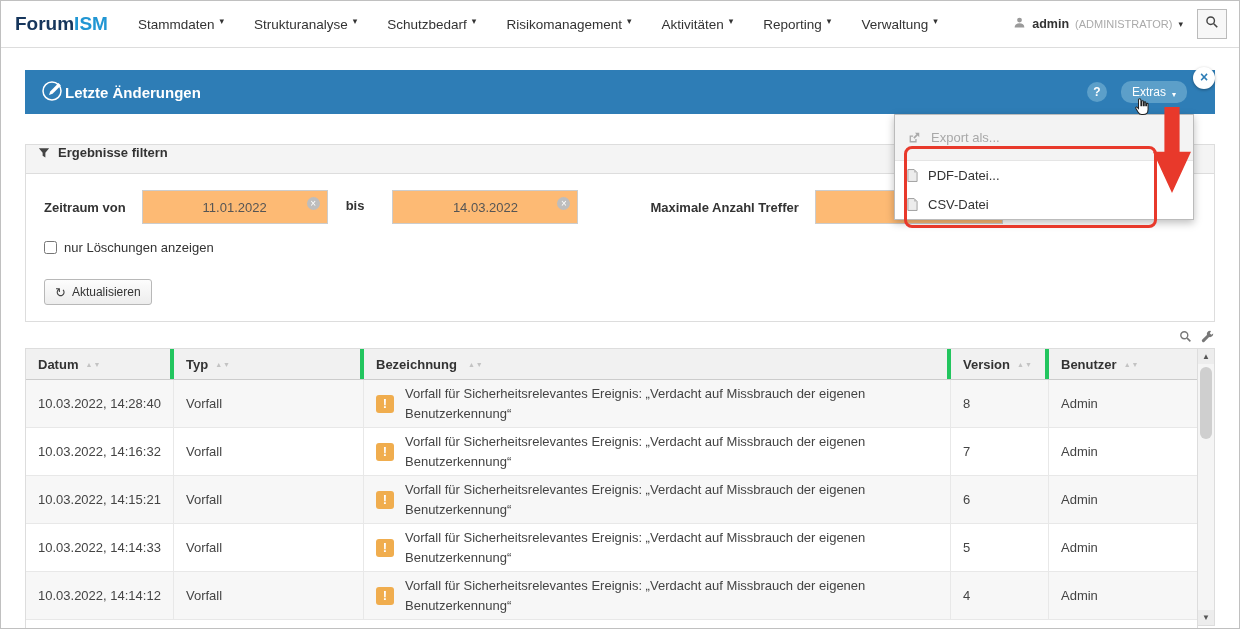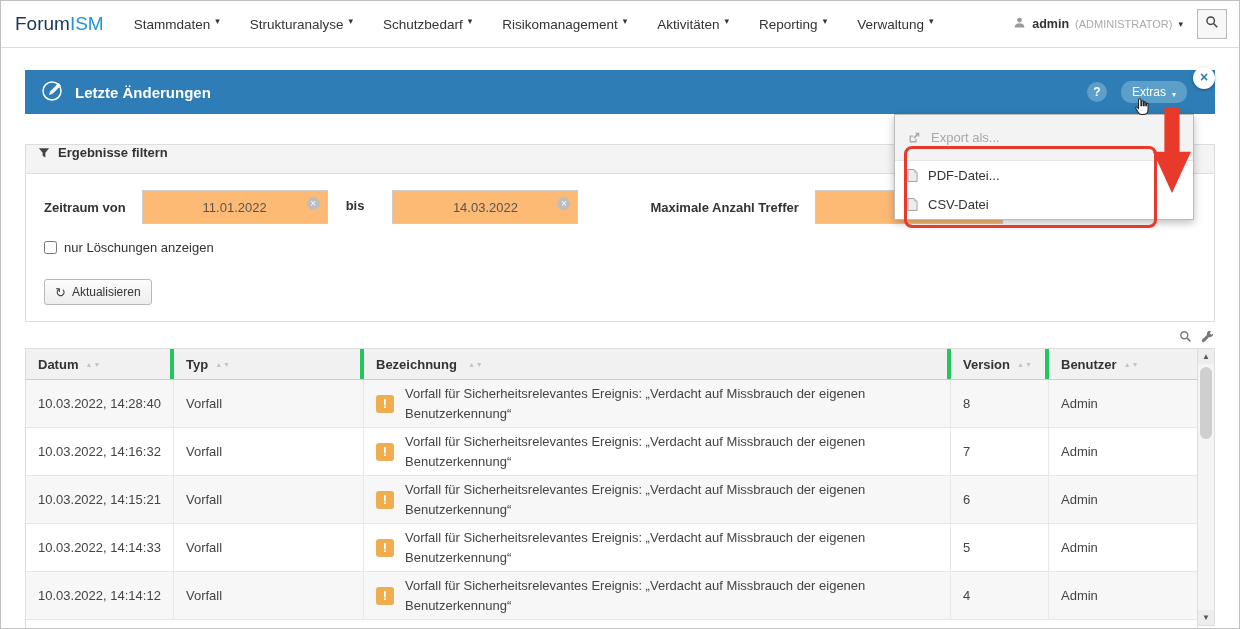--- a/index.html
+++ b/index.html
@@ -3,33 +3,33 @@
 <meta charset="utf-8">
 <style>
   html,body{margin:0;padding:0;overflow:hidden}
   body{
     width:1240px;height:629px;box-sizing:border-box;position:relative;
     font-family:"Liberation Sans",sans-serif;background:#fff;
     border:1px solid #c0c0c0;
   }
   
   .topbar{height:47px;display:flex;align-items:center;padding:0 12px;border-bottom:1px solid #ddd;background:#fff;box-sizing:border-box}
-  .logo{font-size:19px;font-weight:normal;color:#16365c;margin:0 2px;white-space:nowrap}
+  .logo{font-size:19px;font-weight:bold;color:#16365c;margin:0 2px;white-space:nowrap}
   .logo .accent{color:#2196d3}
   .main-nav{display:flex;gap:30px;margin-left:28px}
   .nav-item{font-size:13.5px;color:#333;display:flex;align-items:flex-start;gap:5px;cursor:pointer;white-space:nowrap}
   .caret{font-size:9px;color:#333;line-height:1}
   .user-area{margin-left:auto;display:flex;align-items:center;gap:6px;white-space:nowrap}
   .user-name{font-size:12.5px;color:#333}
   .user-role{font-size:11px;color:#aaa}
   .search-btn{width:28px;height:28px;border:1px solid #bbb;background:#f7f7f7;display:flex;align-items:center;justify-content:center;margin-left:14px;cursor:pointer}
   
   .content{position:absolute;left:24px;right:24px;top:69px}
   .panel-header{height:44px;background:#2e7db6;display:flex;align-items:center;padding:0 16px;position:relative;box-sizing:border-box}
-  .panel-title{color:#fff;font-weight:bold;font-size:15px;margin-left:10px}
+  .panel-title{color:#fff;font-weight:bold;font-size:15px;}
   .panel-right{margin-left:auto;display:flex;align-items:center;gap:14px;margin-right:12px}
   .help-btn{width:20px;height:20px;border-radius:50%;background:#5c9fc9;color:#fff;font-size:12px;font-weight:bold;text-align:center;line-height:20px;cursor:pointer}
   .extras-btn{background:#5c9fc9;color:#fff;font-size:12px;border-radius:10px;padding:4px 11px;display:flex;align-items:flex-end;gap:6px;cursor:pointer}
   .extras-btn .caret{color:#fff;font-size:8px}
   .close-btn{position:absolute;top:-3px;right:0;width:22px;height:22px;border-radius:50%;background:#fff;color:#2e7db6;font-size:14px;font-weight:bold;text-align:center;line-height:21px;box-shadow:0 1px 3px rgba(0,0,0,.35);cursor:pointer;z-index:30}
   
   .filter-box{margin-top:30px;border:1px solid #ddd;background:#fff}
   .filter-head{height:28px;background:#f4f4f4;border-bottom:1px solid #ddd;display:flex;align-items:flex-start;padding:0 12px;gap:8px}
   .filter-title{font-size:13px;font-weight:bold;color:#333}
   .filter-body{padding:16px 16px 16px 18px}

